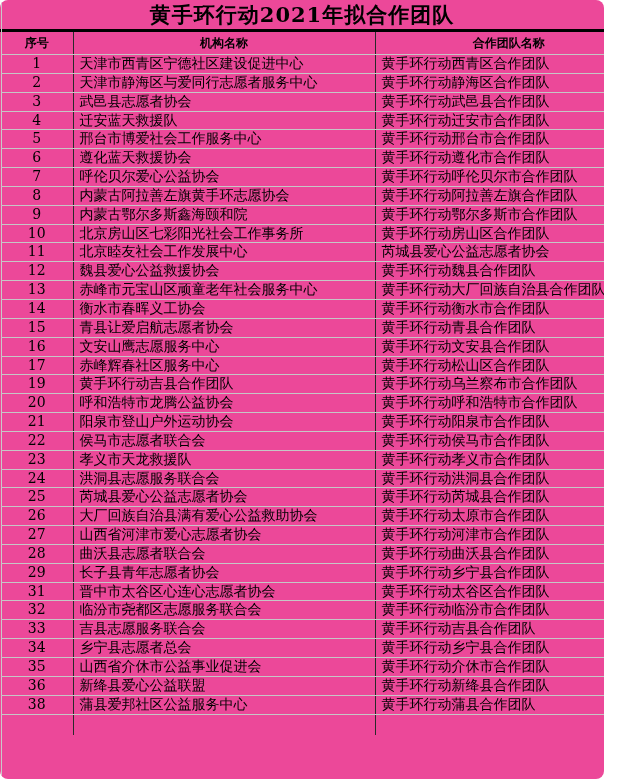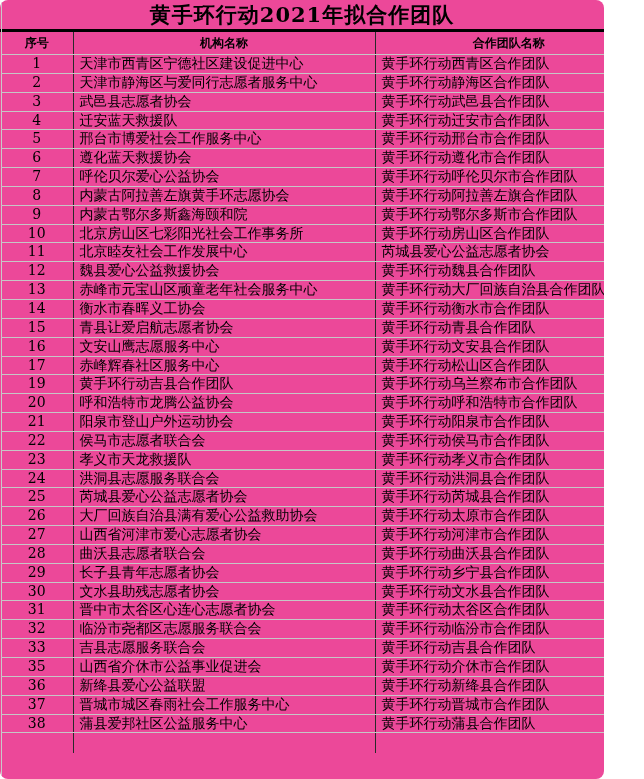--- a/index.html
+++ b/index.html
@@ -215,53 +215,48 @@
       <td class="idx">28</td>
       <td class="org">曲沃县志愿者联合会</td>
       <td class="team">黄手环行动曲沃县合作团队</td>
     </tr>
         <tr>
       <td class="idx">29</td>
       <td class="org">长子县青年志愿者协会</td>
       <td class="team">黄手环行动乡宁县合作团队</td>
     </tr>
         <tr>
-      <td class="idx">30</td>
-      <td class="org">文水县助残志愿者协会</td>
-      <td class="team">黄手环行动文水县合作团队</td>
-    </tr>
-        <tr>
       <td class="idx">31</td>
       <td class="org">晋中市太谷区心连心志愿者协会</td>
       <td class="team">黄手环行动太谷区合作团队</td>
     </tr>
         <tr>
       <td class="idx">32</td>
       <td class="org">临汾市尧都区志愿服务联合会</td>
       <td class="team">黄手环行动临汾市合作团队</td>
     </tr>
         <tr>
       <td class="idx">33</td>
       <td class="org">吉县志愿服务联合会</td>
       <td class="team">黄手环行动吉县合作团队</td>
     </tr>
         <tr>
+      <td class="idx">34</td>
+      <td class="org">乡宁县志愿者总会</td>
+      <td class="team">黄手环行动乡宁县合作团队</td>
+    </tr>
+        <tr>
       <td class="idx">35</td>
       <td class="org">山西省介休市公益事业促进会</td>
       <td class="team">黄手环行动介休市合作团队</td>
     </tr>
         <tr>
       <td class="idx">36</td>
       <td class="org">新绛县爱心公益联盟</td>
       <td class="team">黄手环行动新绛县合作团队</td>
-    </tr>
-        <tr>
-      <td class="idx">37</td>
-      <td class="org">晋城市城区春雨社会工作服务中心</td>
-      <td class="team">黄手环行动晋城市合作团队</td>
     </tr>
         <tr>
       <td class="idx">38</td>
       <td class="org">蒲县爱邦社区公益服务中心</td>
       <td class="team">黄手环行动蒲县合作团队</td>
     </tr>
         <tr class="filler">
       <td class="idx"></td>
       <td class="org"></td>
       <td class="team"></td>

